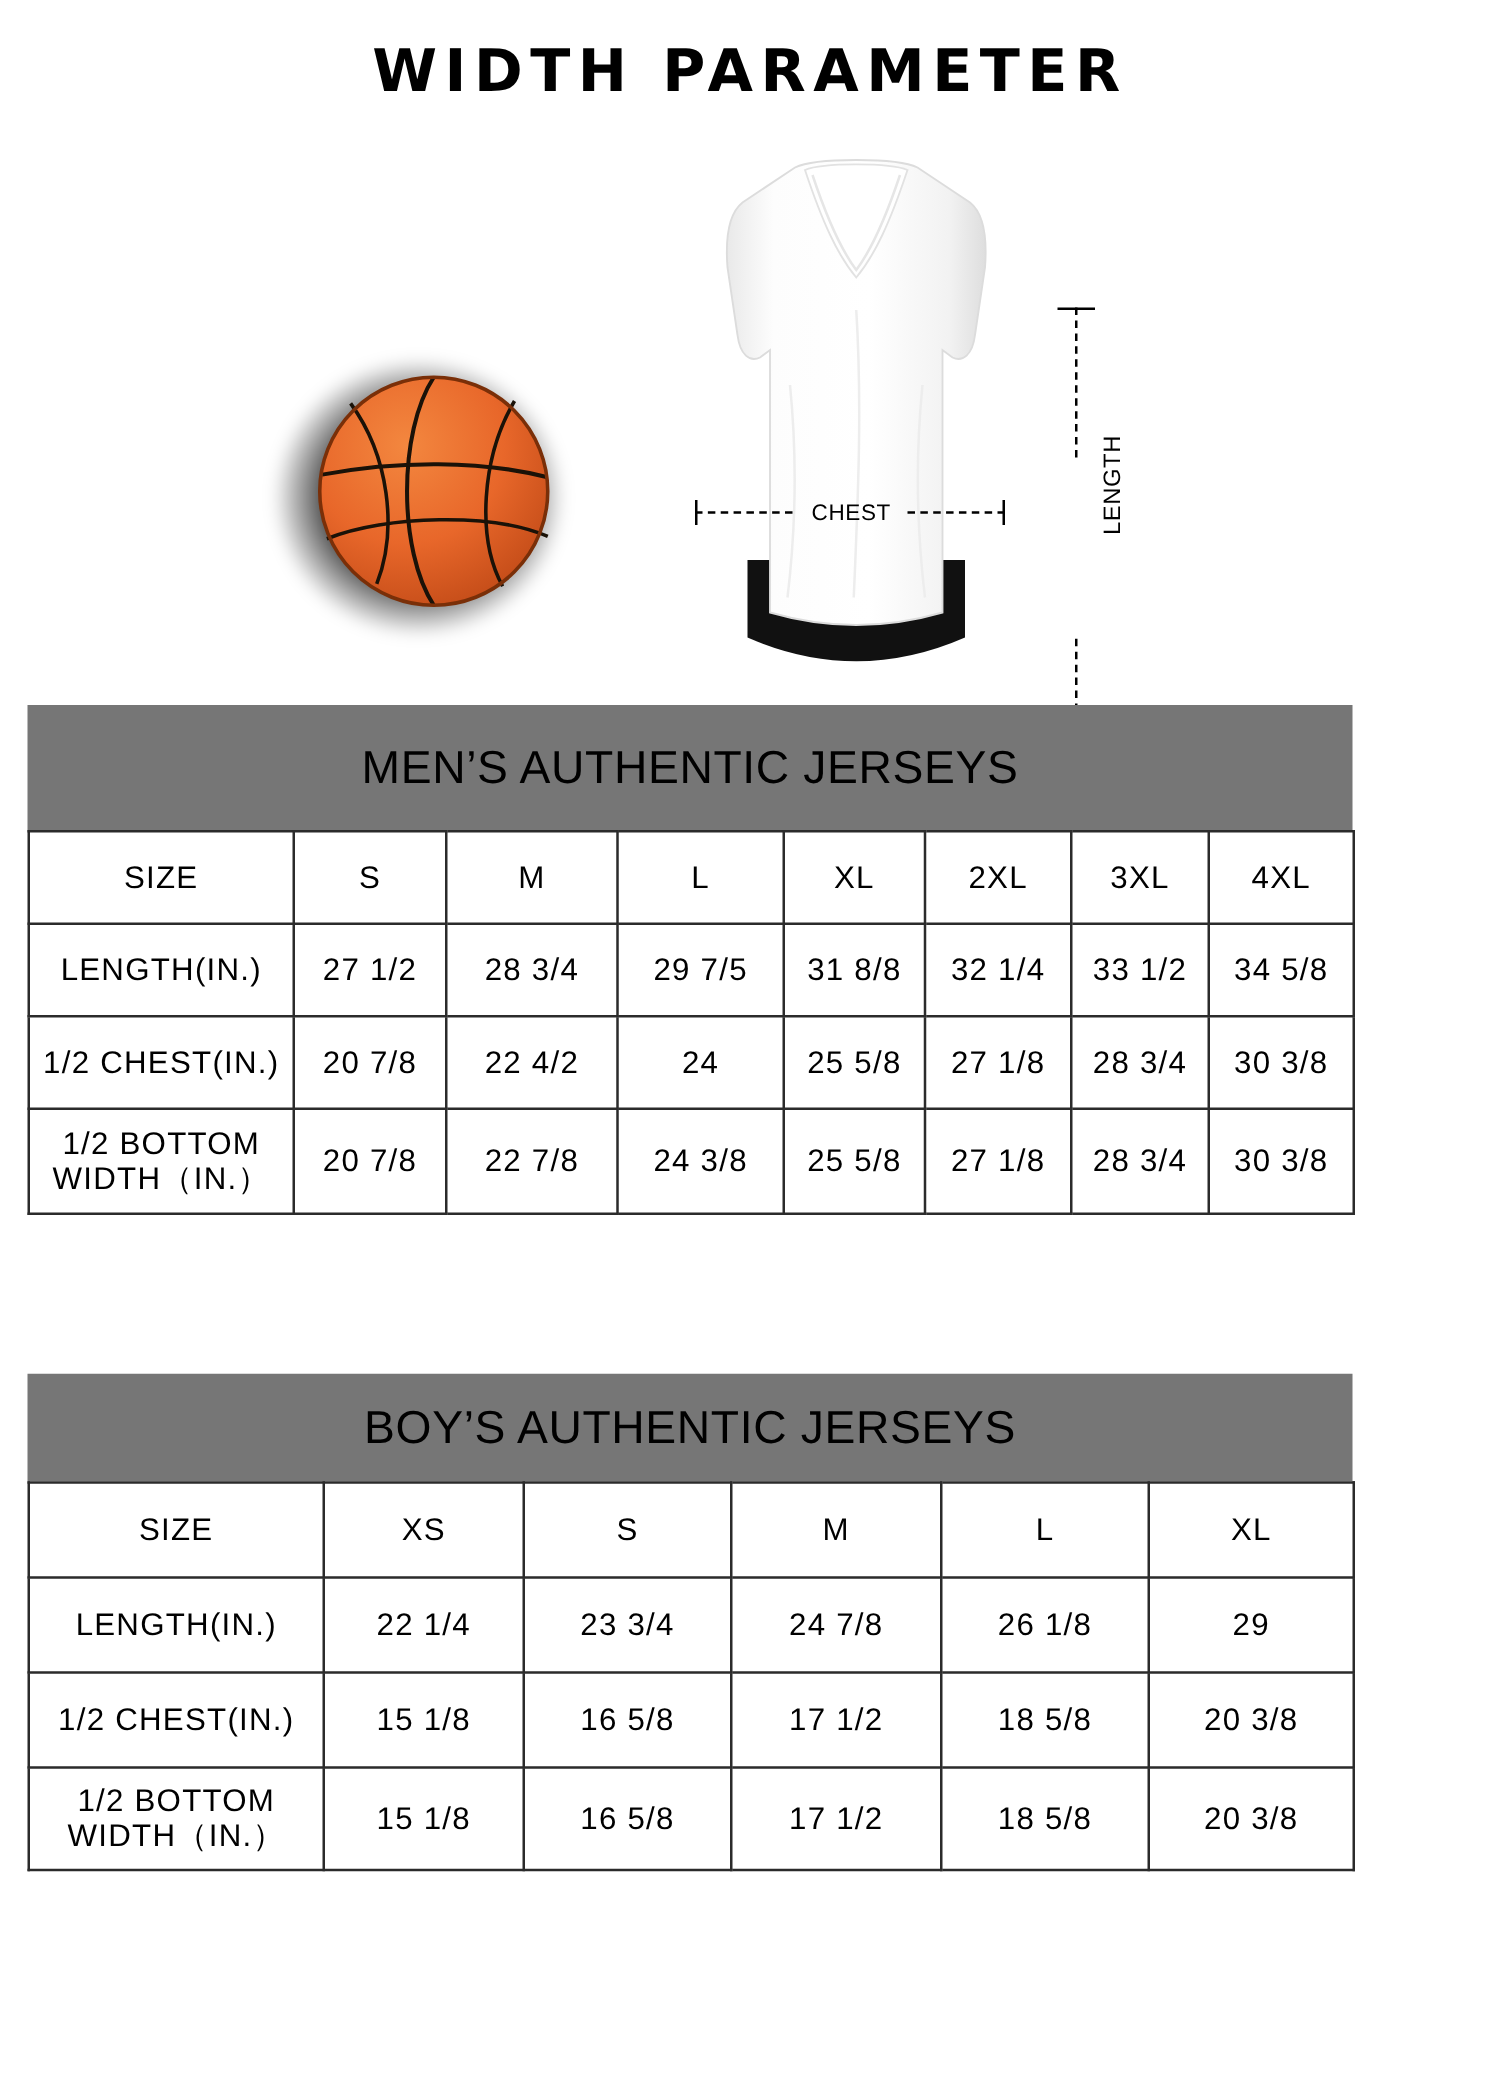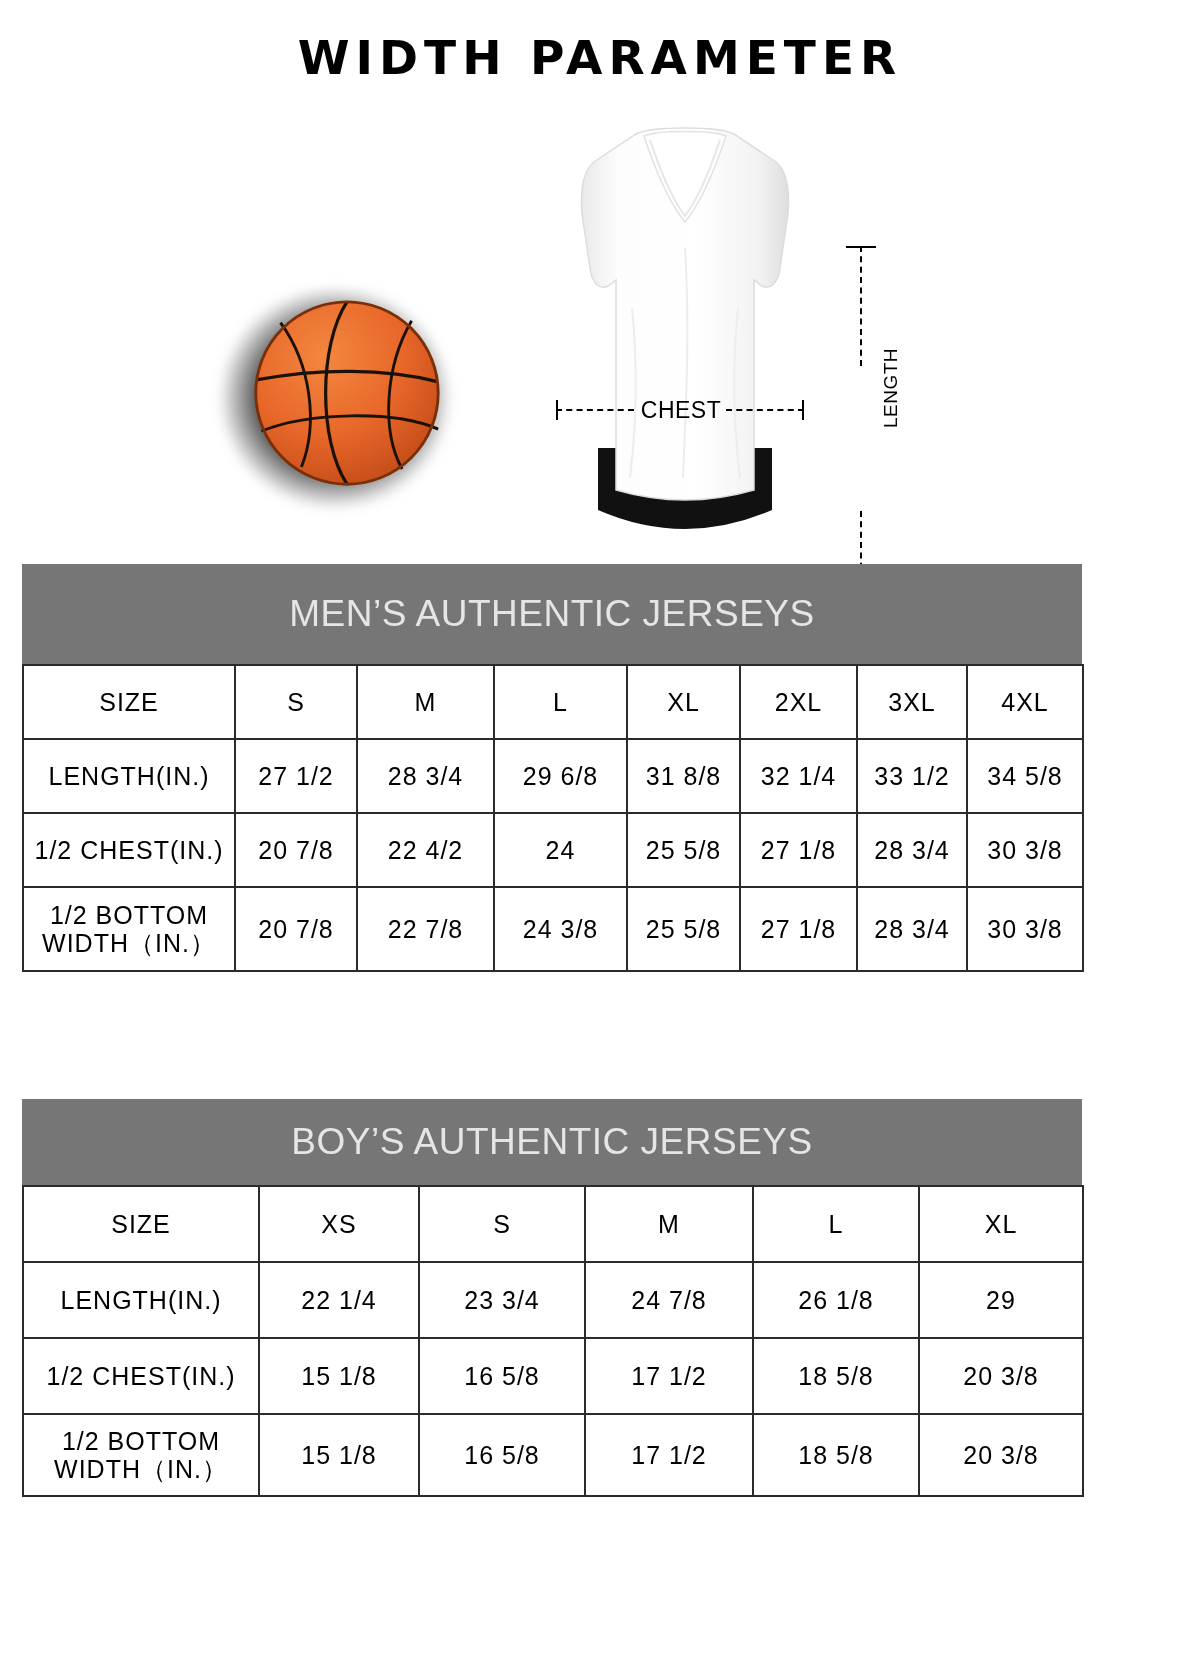--- a/index.html
+++ b/index.html
@@ -98,21 +98,21 @@
     border-left: 2px solid #000;
   }
   .chest-line .cap.l { left: 0; }
   .chest-line .cap.r { right: 0; }
   .chest-label {
     position: absolute;
     left: 80px;
     top: 0;
     width: 90px;
     text-align: center;
-    font-size: 23px;
+    font-size: 18px;
     font-family: "Liberation Sans", sans-serif;
     letter-spacing: 0.5px;
     line-height: 20px;
   }
 
   
   .length-line {
     position: absolute;
     left: 846px;
     top: 128px;
@@ -152,21 +152,21 @@
   .table-block {
     position: absolute;
     left: 22px;
     width: 1060px;
   }
   #men-block { top: 564px; }
   #boy-block { top: 1099px; border-radius: 18px; }
 
   .band {
     background: #767676;
-    color: #e5e5e5;
+    color: #000000;
     text-align: center;
     font-size: 37px;
     letter-spacing: 0.5px;
     padding: 18px 0 20px 0;
     box-sizing: border-box;
   }
   #men-block .band { height: 100px; line-height: 62px; padding: 19px 0; }
   #boy-block .band { height: 86px; line-height: 52px; padding: 17px 0; }
 
   table.size-table {
@@ -305,21 +305,21 @@
         <td>L</td>
         <td>XL</td>
         <td>2XL</td>
         <td>3XL</td>
         <td>4XL</td>
       </tr>
       <tr>
         <td class="rowlabel">LENGTH(IN.)</td>
         <td>27  1/2</td>
         <td>28  3/4</td>
-        <td>29  6/8</td>
+        <td>29  7/5</td>
         <td>31  8/8</td>
         <td>32  1/4</td>
         <td>33  1/2</td>
         <td>34  5/8</td>
       </tr>
       <tr>
         <td class="rowlabel">1/2 CHEST(IN.)</td>
         <td>20  7/8</td>
         <td>22  4/2</td>
         <td>24</td>

